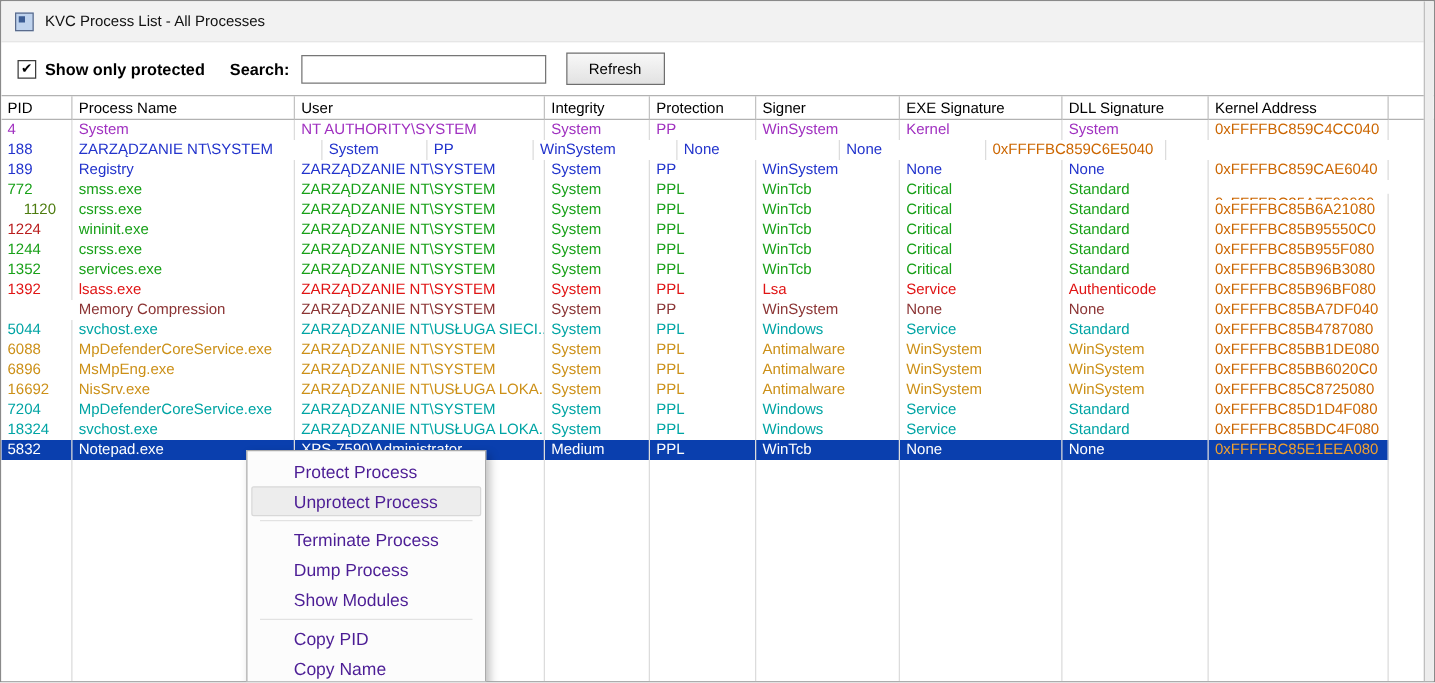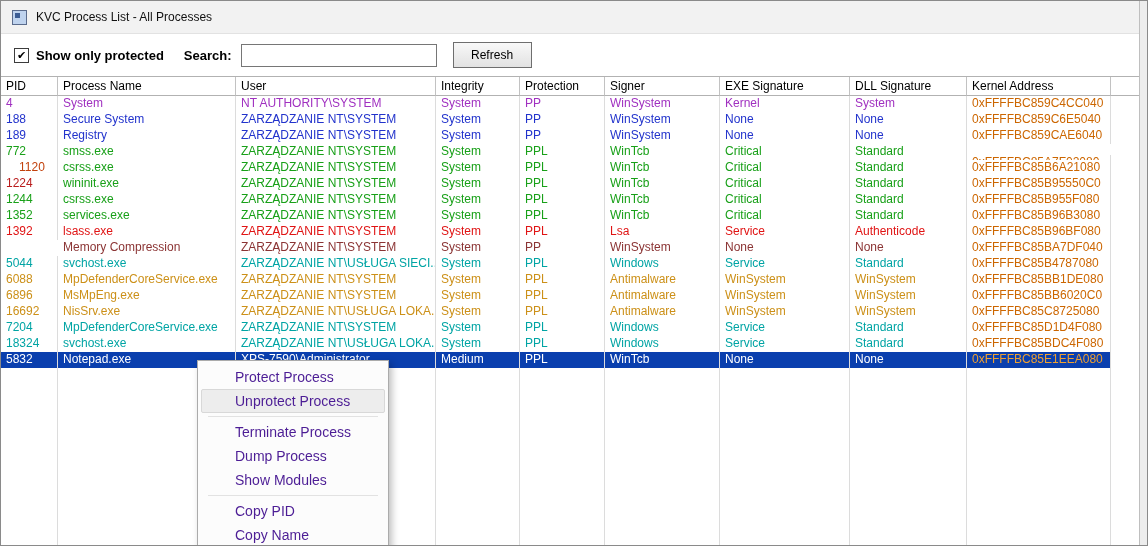--- a/index.html
+++ b/index.html
@@ -99,21 +99,20 @@
           <div class="cell c2" style="color: rgb(160, 48, 192);">NT AUTHORITY\SYSTEM</div>
           <div class="cell c3" style="color: rgb(160, 48, 192);">System</div>
           <div class="cell c4" style="color: rgb(160, 48, 192);">PP</div>
           <div class="cell c5" style="color: rgb(160, 48, 192);">WinSystem</div>
           <div class="cell c6" style="color: rgb(160, 48, 192);">Kernel</div>
           <div class="cell c7" style="color: rgb(160, 48, 192);">System</div>
           <div class="cell c8" style="color: rgb(204, 102, 0);">0xFFFFBC859C4CC040</div>
         </div>
         <div class="trow">
           <div class="cell c0" style="color: rgb(34, 51, 204);">188</div>
-          <div class="cell c1" style="color: rgb(34, 51, 204);">Secure System</div>
           <div class="cell c2" style="color: rgb(34, 51, 204);">ZARZĄDZANIE NT\SYSTEM</div>
           <div class="cell c3" style="color: rgb(34, 51, 204);">System</div>
           <div class="cell c4" style="color: rgb(34, 51, 204);">PP</div>
           <div class="cell c5" style="color: rgb(34, 51, 204);">WinSystem</div>
           <div class="cell c6" style="color: rgb(34, 51, 204);">None</div>
           <div class="cell c7" style="color: rgb(34, 51, 204);">None</div>
           <div class="cell c8" style="color: rgb(204, 102, 0);">0xFFFFBC859C6E5040</div>
         </div>
         <div class="trow">
           <div class="cell c0" style="color: rgb(34, 51, 204);">189</div>
@@ -131,21 +130,21 @@
           <div class="cell c1" style="color: rgb(24, 160, 24);">smss.exe</div>
           <div class="cell c2" style="color: rgb(24, 160, 24);">ZARZĄDZANIE NT\SYSTEM</div>
           <div class="cell c3" style="color: rgb(24, 160, 24);">System</div>
           <div class="cell c4" style="color: rgb(24, 160, 24);">PPL</div>
           <div class="cell c5" style="color: rgb(24, 160, 24);">WinTcb</div>
           <div class="cell c6" style="color: rgb(24, 160, 24);">Critical</div>
           <div class="cell c7" style="color: rgb(24, 160, 24);">Standard</div>
           <div class="cell c8" style="color: rgb(204, 102, 0); margin-top: 11px;">0xFFFFBC85A7F02080</div>
         </div>
         <div class="trow">
-          <div class="cell c0" style="color: #c2410c; padding-left: 18px;">1120</div>
+          <div class="cell c0" style="color: #4d7c0f; padding-left: 18px;">1120</div>
           <div class="cell c1" style="color: rgb(24, 160, 24);">csrss.exe</div>
           <div class="cell c2" style="color: rgb(24, 160, 24);">ZARZĄDZANIE NT\SYSTEM</div>
           <div class="cell c3" style="color: rgb(24, 160, 24);">System</div>
           <div class="cell c4" style="color: rgb(24, 160, 24);">PPL</div>
           <div class="cell c5" style="color: rgb(24, 160, 24);">WinTcb</div>
           <div class="cell c6" style="color: rgb(24, 160, 24);">Critical</div>
           <div class="cell c7" style="color: rgb(24, 160, 24);">Standard</div>
           <div class="cell c8" style="color: rgb(204, 102, 0);">0xFFFFBC85B6A21080</div>
         </div>
         <div class="trow">

